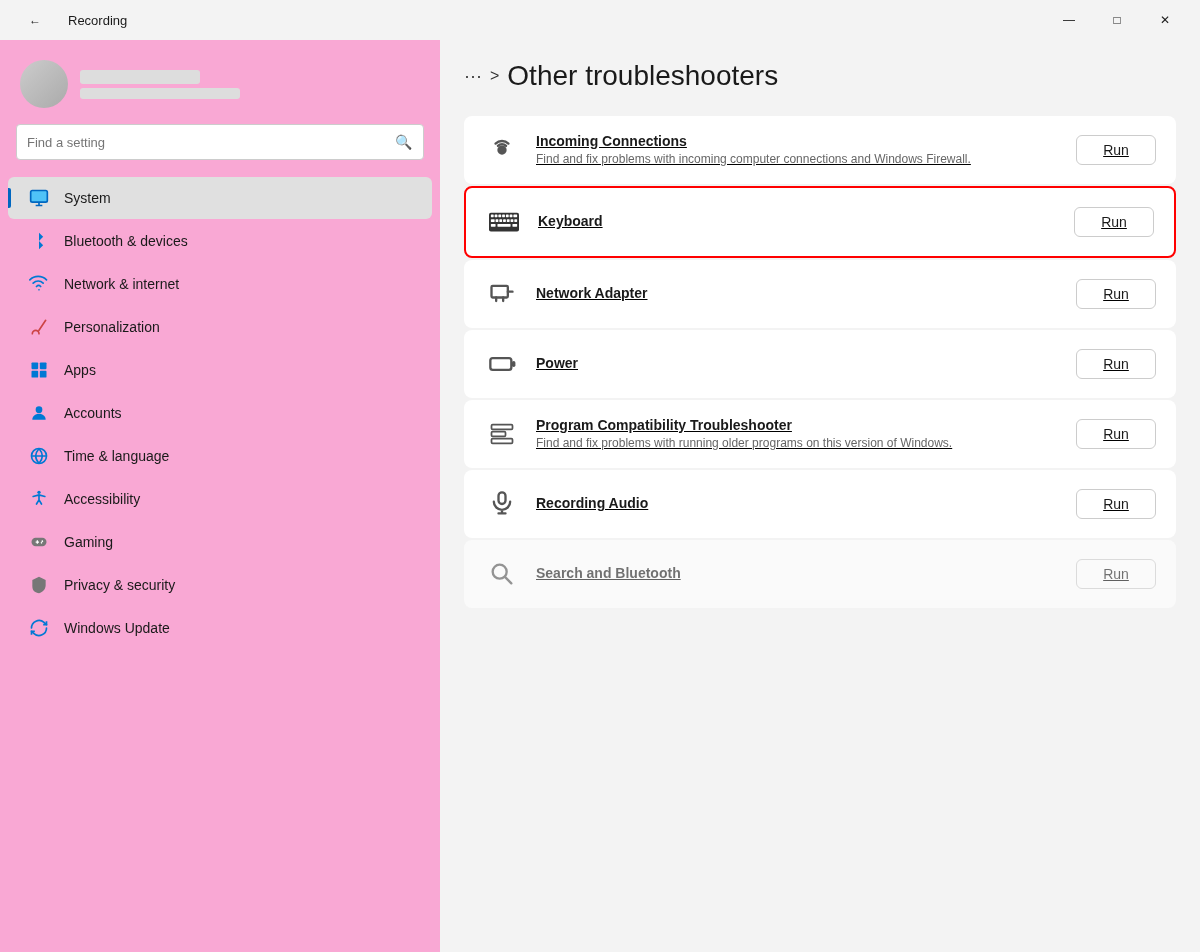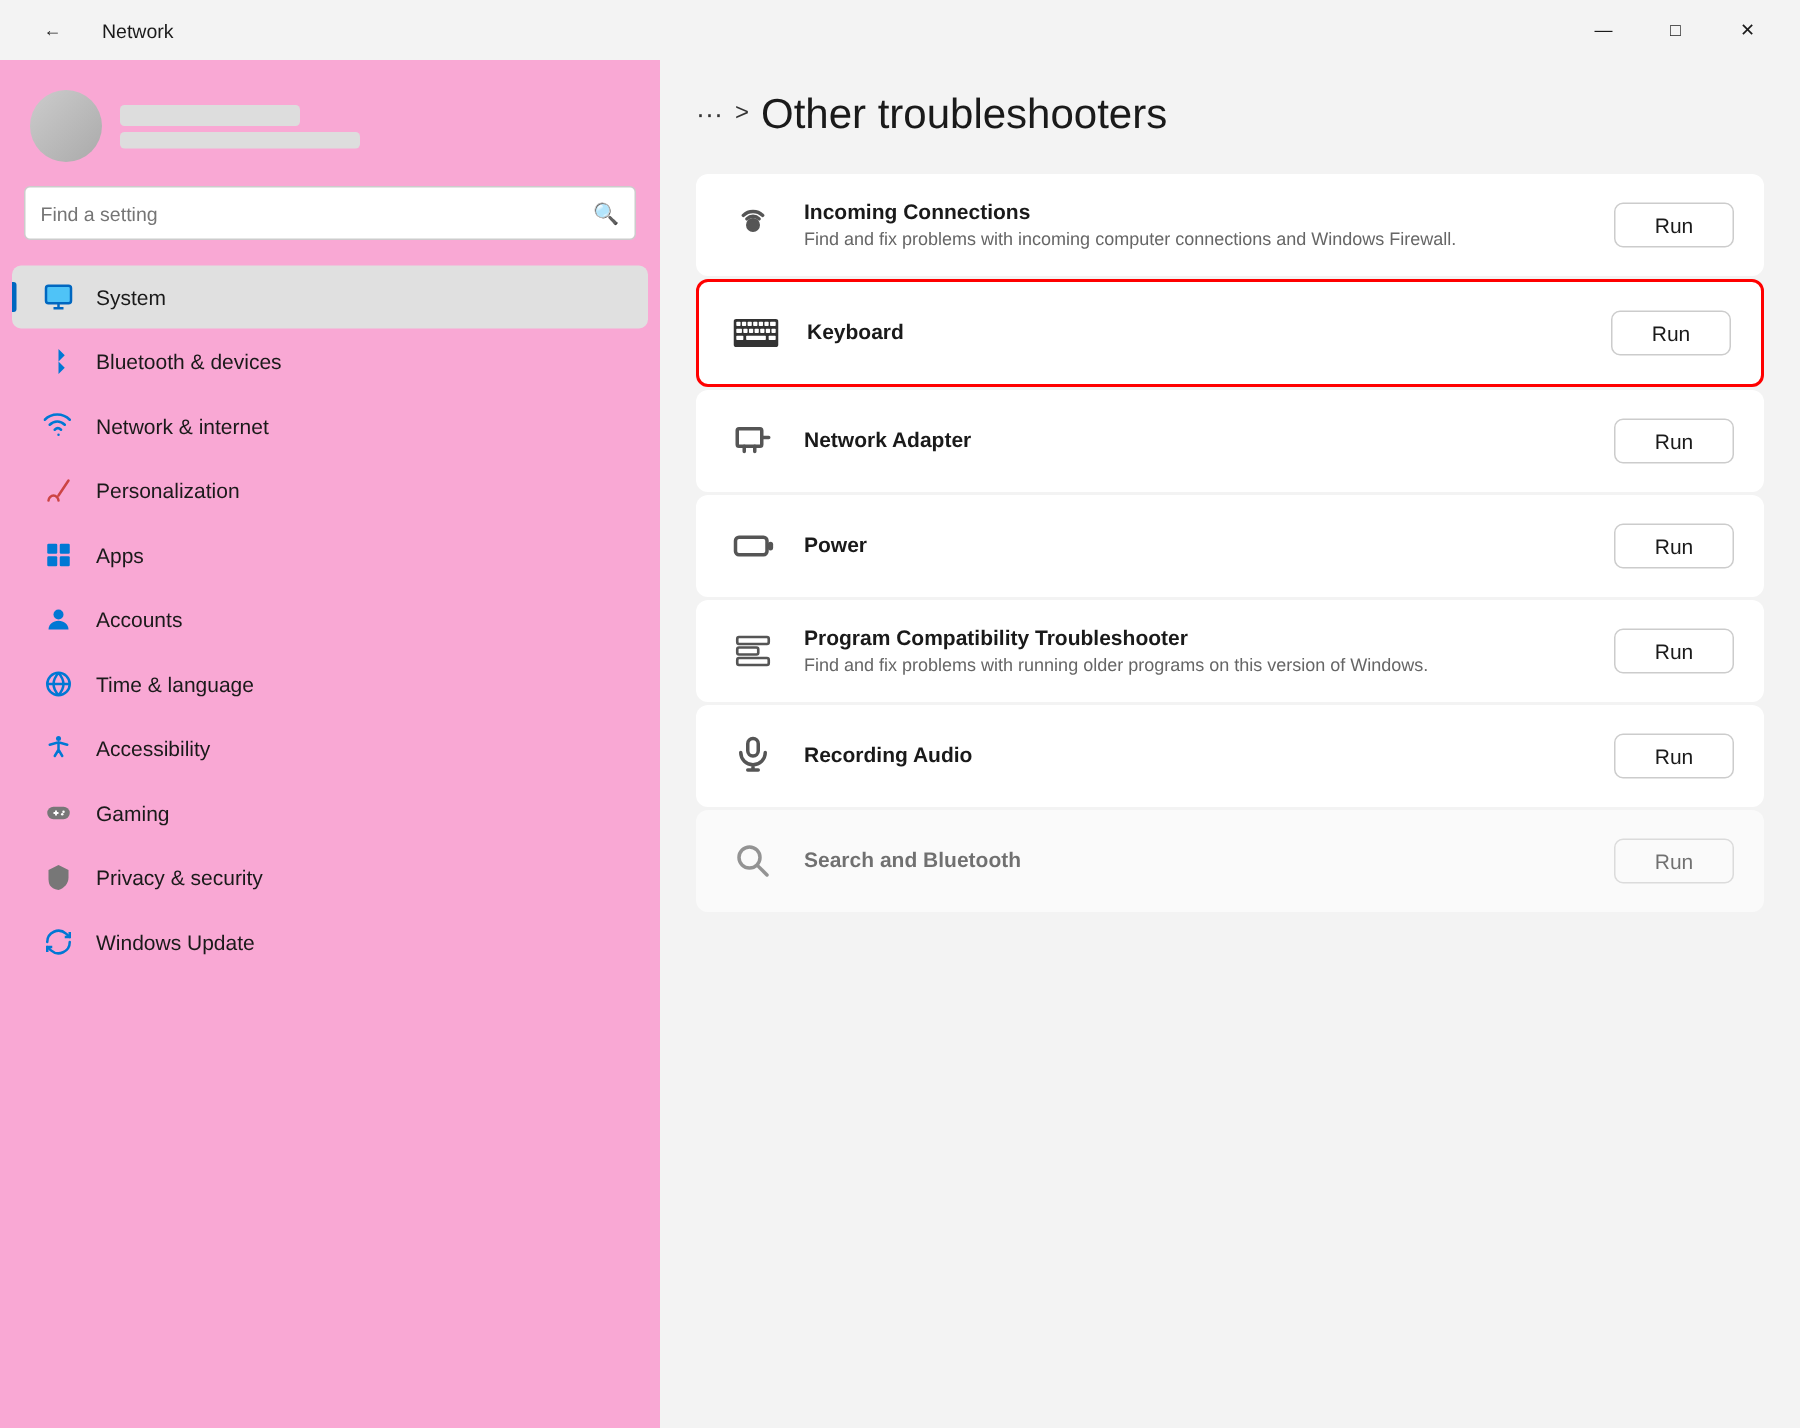--- a/index.html
+++ b/index.html
@@ -205,20 +205,21 @@
       font-size: 28px;
       font-weight: 400;
       color: #1a1a1a;
     }
 
     
     .troubleshooter-list {
       display: flex;
       flex-direction: column;
       gap: 2px;
+      text-decoration: underline;
     }
     .troubleshooter-item {
       background: white;
       border-radius: 8px;
       padding: 16px 20px;
       display: flex;
       align-items: center;
       gap: 16px;
     }
     .troubleshooter-item.highlighted {
@@ -259,21 +260,21 @@
       white-space: nowrap;
       min-width: 80px;
     }
   </style>
 </head>
 <body>
 
 <div class="titlebar">
   <div class="titlebar-left">
     <button class="titlebar-btn">←</button>
-    <span class="titlebar-title">Network</span>
+    <span class="titlebar-title">Recording</span>
   </div>
   <div class="titlebar-controls">
     <button class="titlebar-btn">—</button>
     <button class="titlebar-btn">□</button>
     <button class="titlebar-btn close">✕</button>
   </div>
 </div>
 
 <div class="app-container">
 

